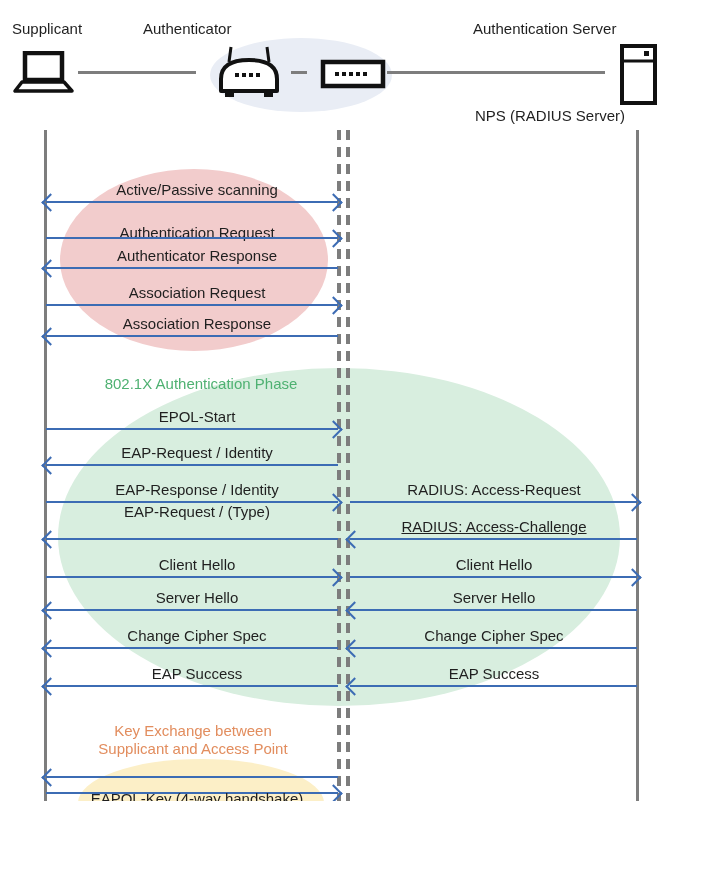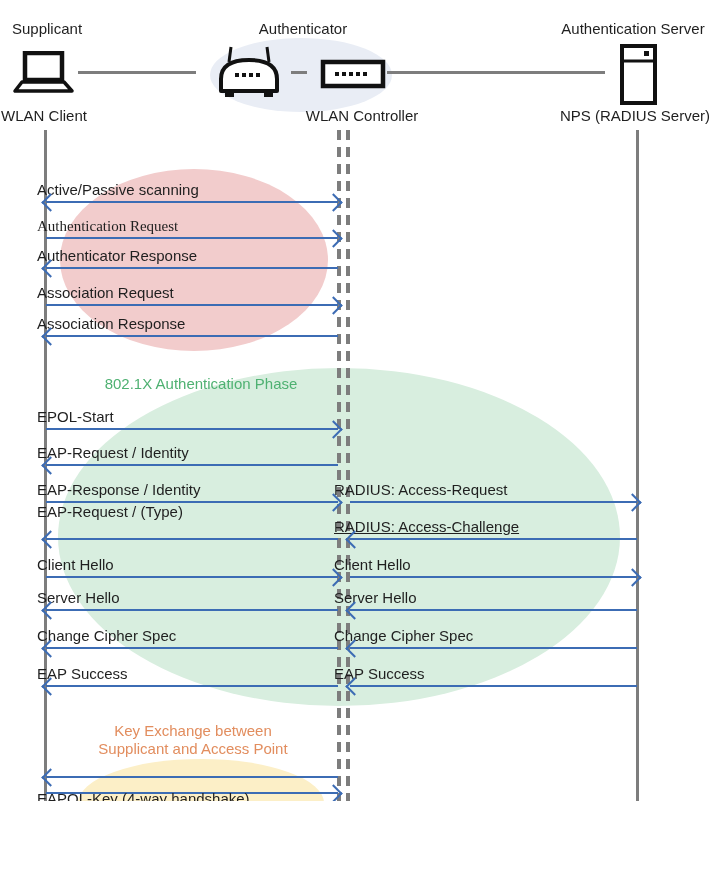--- a/index.html
+++ b/index.html
@@ -21,21 +21,21 @@
   .dashline{position:absolute;top:130px;width:4px;height:727px;
     background:repeating-linear-gradient(to bottom,var(--line,#7d7d7d) 0 10px,transparent 10px 17px);}
   .dl-1{left:337px;}
   .dl-2{left:346px;}
   
   .conn{position:absolute;top:71px;height:3px;background:var(--line,#7d7d7d);}
   .conn-1{left:78px;width:118px;}
   .conn-dash{left:291px;width:16px;}
   .conn-2{left:387px;width:218px;}
   
-  .role,.node-label{position:absolute;width:320px;text-align:center;font-size:15px;line-height:18px;}
+  .role,.node-label{position:absolute;width:320px;font-size:15px;line-height:18px;}
   .role{top:20px;}
   .node-label{top:107px;}
   .role-supplicant{left:12px;width:auto;text-align:left;}
   .role-authenticator{left:143px;}
   .role-authserver{left:473px;}
   .nl-client{left:-116px;}
   .nl-ap{left:83px;}
   .nl-ctrl{left:202px;}
   .nl-nps{left:475px;}
   
@@ -43,21 +43,21 @@
   .ic-laptop{left:11px;top:51px;}
   .ic-ap{left:218px;top:45px;}
   .ic-ctrl{left:320px;top:59px;}
   .ic-server{left:619px;top:44px;}
   
   .phase-title{position:absolute;width:320px;text-align:center;font-size:15px;line-height:18px;white-space:pre-line;}
   .pt-1{left:33px;top:146px;color:var(--p1,#c00000);}
   .pt-2{left:41px;top:375px;color:var(--p2,#4fb172);}
   .pt-3{left:33px;top:722px;color:var(--p3,#e28d5e);}
   
-  .msg-label{position:absolute;width:320px;font-size:15px;line-height:18px;color:var(--text,#1f1f1f);}
+  .msg-label{position:absolute;width:320px;text-align:center;font-size:15px;line-height:18px;color:var(--text,#1f1f1f);}
   .msg-arrow{position:absolute;height:2px;background:var(--arrow,#3c6cb4);}
   .ah{position:absolute;width:11px;height:11px;border:0 solid var(--arrow,#3c6cb4);top:-5px;}
   .ah-r{right:-2px;border-width:2px 2px 0 0;transform:rotate(45deg);}
   .ah-l{left:-2px;border-width:0 0 2px 2px;transform:rotate(45deg);}
 </style>
 </head>
 <body>
 
 <div id="canvas">
 
@@ -105,39 +105,38 @@
   </span>
   <span class="icon ic-server">
     <svg width="40" height="61" viewBox="0 0 40 61">
       <rect x="3" y="2" width="33" height="57" fill="#fff" stroke="currentColor" stroke-width="4"></rect>
       <line x1="3" y1="17" x2="36" y2="17" stroke="currentColor" stroke-width="3"></line>
       <rect x="25" y="7" width="5" height="5" fill="currentColor"></rect>
     </svg>
   </span>
 
   <div class="node-label nl-client">WLAN Client</div>
-  <div class="node-label nl-ctrl">WLAN Controller</div>
   <div class="node-label nl-nps">NPS (RADIUS Server)</div>
 
   <div class="lifeline ll-left"></div>
   <div class="dashline dl-1"></div>
   <div class="dashline dl-2"></div>
   <div class="lifeline ll-right"></div>
 
   <div class="phase-title pt-2">802.1X Authentication Phase</div>
   <div class="phase-title pt-3">Key Exchange between
 Supplicant and Access Point</div>
 
   <div id="messages">
       <div class="msg-label" style="left: 37px; top: 181px;">Active/Passive scanning</div>
       <div class="msg-arrow" style="left: 46px; top: 201px; width: 292px;">
         <span class="ah ah-l"></span>
         <span class="ah ah-r"></span>
       </div>
-      <div class="msg-label" style="left: 37px; top: 217px; font-family: Liberation Serif, serif;">Authentication Request</div>
+      <div class="msg-label" style="left: 37px; top: 224px;">Authentication Request</div>
       <div class="msg-arrow" style="left: 46px; top: 237px; width: 292px;">
         <span class="ah ah-r"></span>
       </div>
       <div class="msg-label" style="left: 37px; top: 247px;">Authenticator Response</div>
       <div class="msg-arrow" style="left: 46px; top: 267px; width: 292px;">
         <span class="ah ah-l"></span>
       </div>
       <div class="msg-label" style="left: 37px; top: 284px;">Association Request</div>
       <div class="msg-arrow" style="left: 46px; top: 304px; width: 292px;">
         <span class="ah ah-r"></span>

